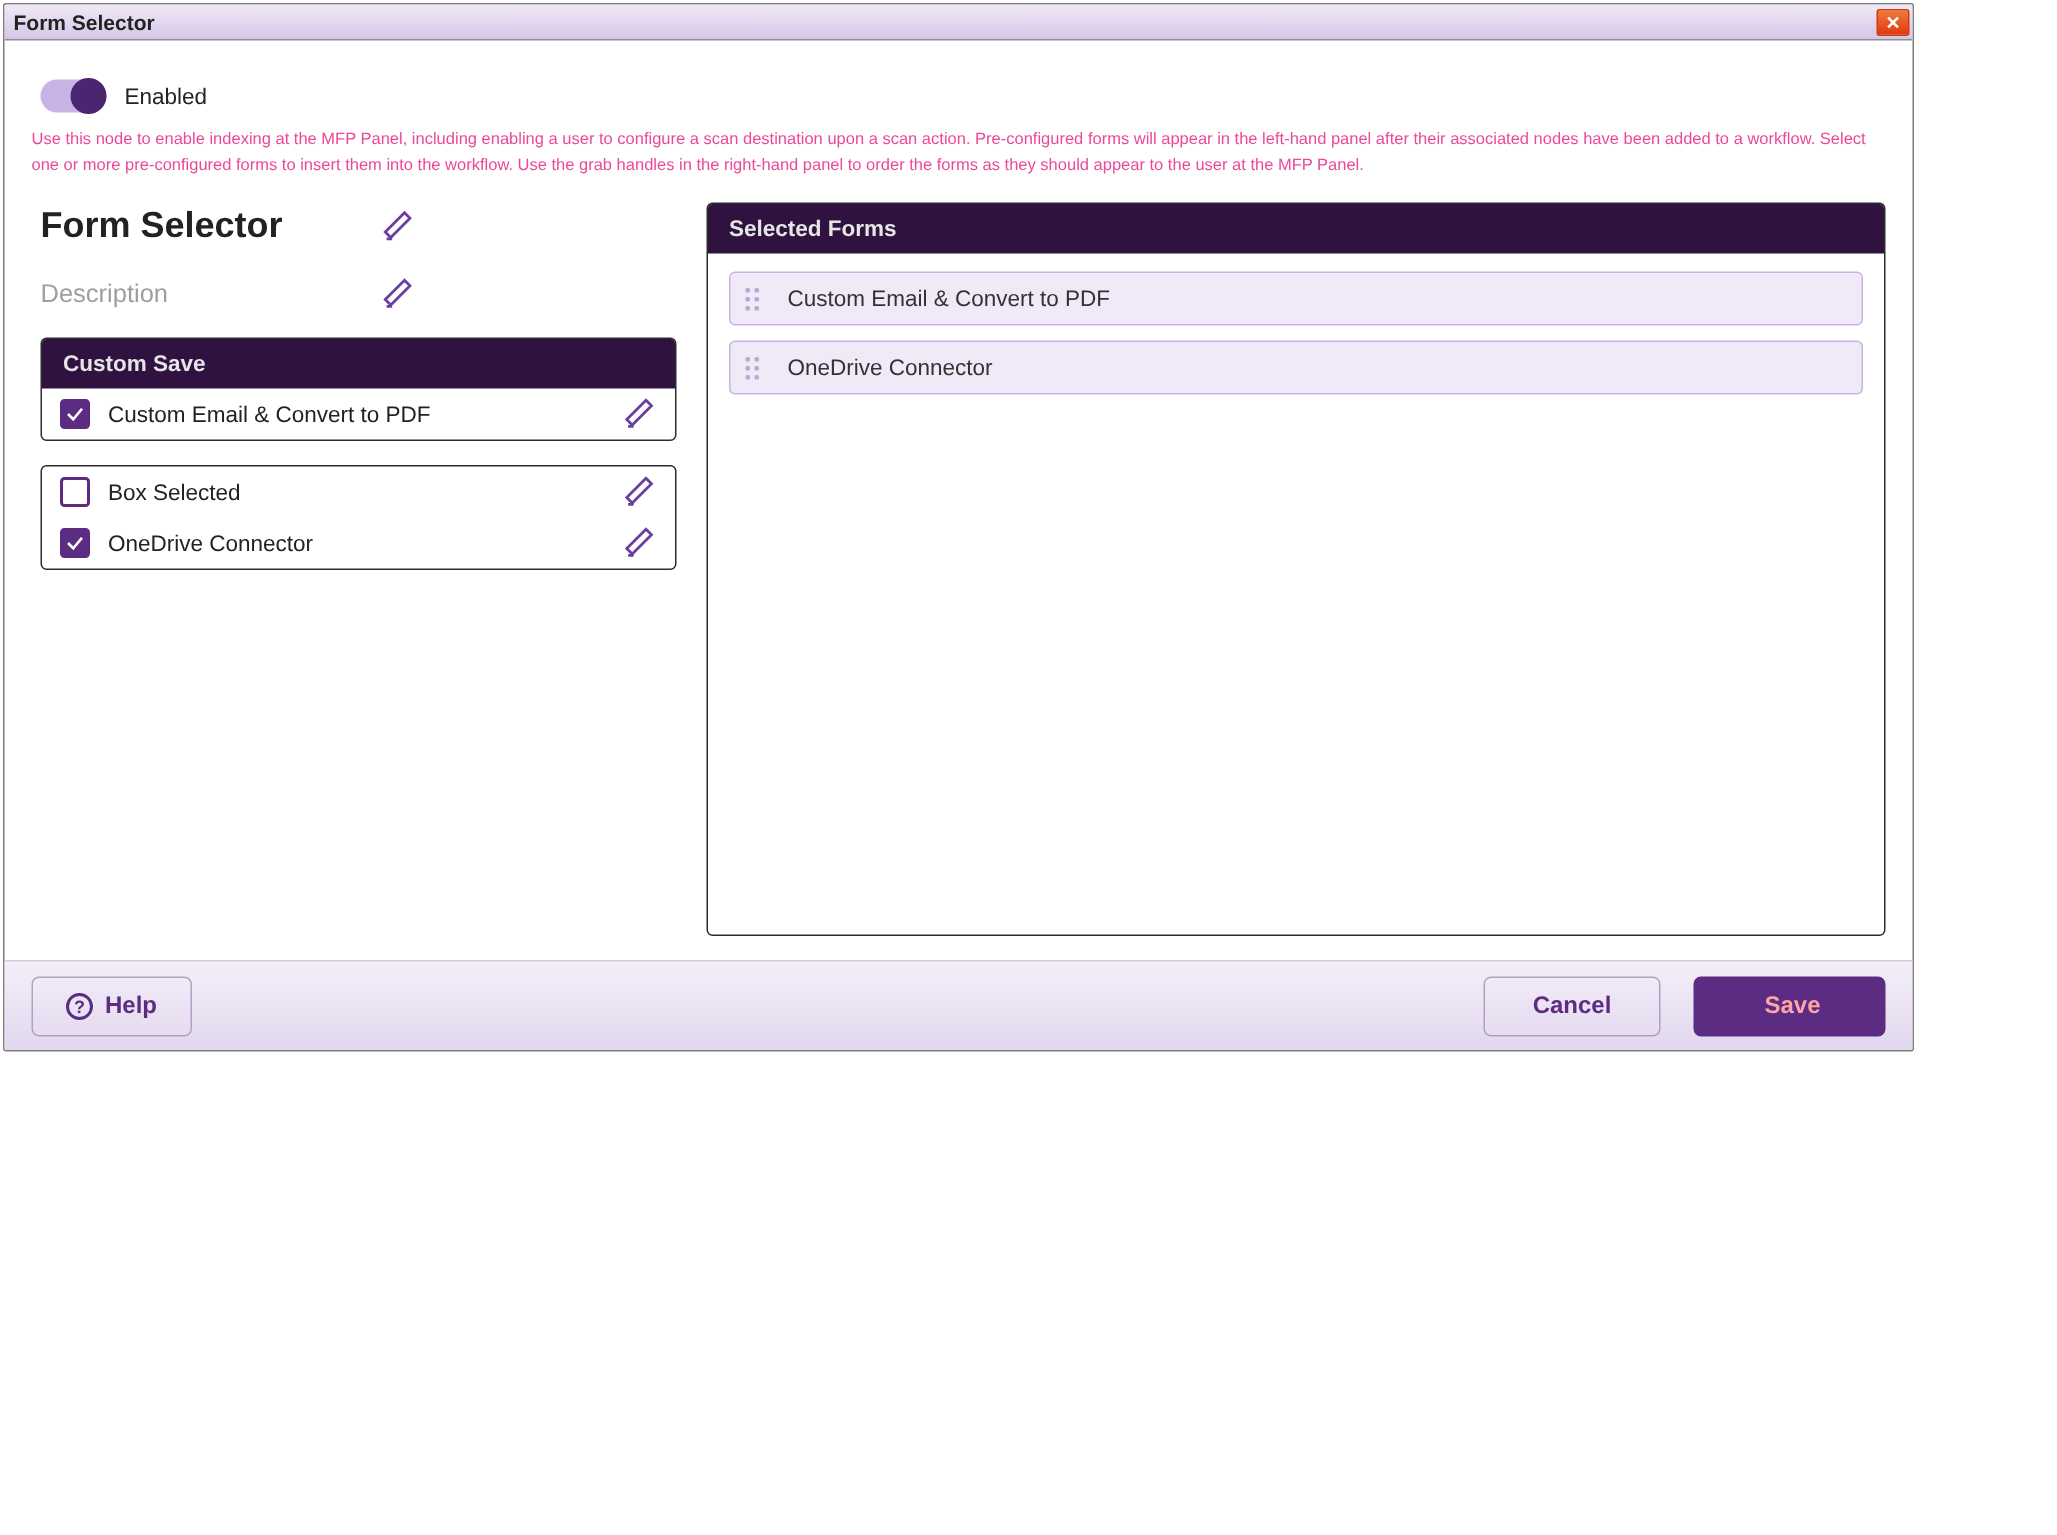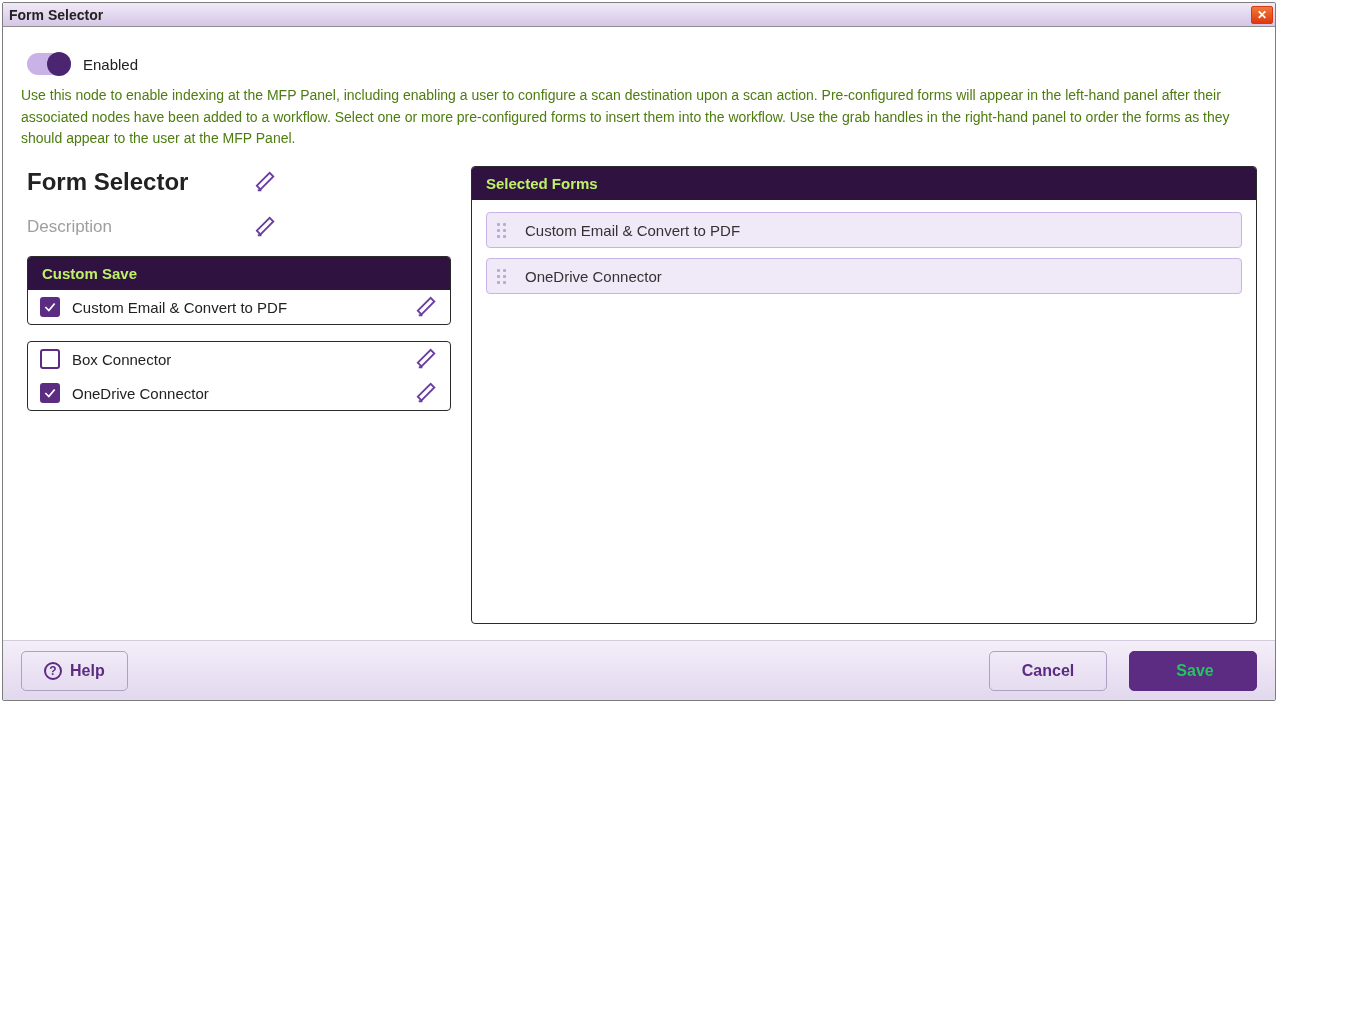--- a/index.html
+++ b/index.html
@@ -36,36 +36,36 @@
     border-radius:2px;line-height:1;
   }
   
   .body{flex:1 1 auto;display:flex;flex-direction:column;padding:26px 18px 0 18px;overflow:hidden;}
   .enable-row{display:flex;align-items:center;gap:12px;padding:0 0 10px 6px;}
   .toggle{
     width:44px;height:22px;border-radius:11px;position:relative;background:var(--purple-light);
   }
   .toggle .knob{position:absolute;right:0;top:-1px;width:24px;height:24px;border-radius:50%;background:#4b2570;}
   .enable-label{font-size:15px;}
-  .desc{font-size:14px;line-height:1.55;padding:0 0 10px 0;color:#4d7c0f;}
+  .desc{font-size:11px;line-height:1.55;padding:0 0 10px 0;color:#ec4899;}
   .columns{flex:1 1 auto;display:flex;gap:20px;min-height:0;padding:6px 0 16px 6px;}
   .leftcol{width:424px;flex:0 0 424px;display:flex;flex-direction:column;gap:16px;}
   .rightcol{flex:1 1 auto;min-width:0;}
 
   
   .name-row,.descfield-row{display:flex;align-items:center;justify-content:flex-start;gap:18px;padding:2px 0;}
   .name-row .title{font-size:24px;font-weight:700;flex:0 0 210px;}
   .descfield-row .placeholder{font-size:17px;color:var(--text-mute);flex:0 0 210px;}
   .pencil{width:22px;height:22px;display:inline-flex;align-items:center;justify-content:center;color:var(--purple-accent);}
   .pencil svg{width:22px;height:22px;stroke:var(--purple-accent);stroke-width:2;fill:none;}
 
   .panel{
     border:1px solid #2b2b2b;border-radius:4px;overflow:hidden;display:flex;flex-direction:column;background:#fff;
   }
-  .panel-hdr{background:var(--purple-dark);color:#bef264;font-weight:700;font-size:15px;padding:8px 14px;}
+  .panel-hdr{background:var(--purple-dark);color:#e5e5e5;font-weight:700;font-size:15px;padding:8px 14px;}
   .panel-body{flex:1 1 auto;overflow:auto;}
   .leftcol .panel:nth-of-type(1){height:300px;}
   .leftcol .panel:nth-of-type(2){height:300px;}
 
   .form-row{display:flex;align-items:center;gap:12px;padding:6px 12px;font-size:15px;}
   .form-row .label{flex:1 1 auto;}
   .cb{width:20px;height:20px;border:2px solid var(--purple);border-radius:3px;display:inline-flex;align-items:center;justify-content:center;background:#fff;}
   .cb.checked{background:var(--purple);}
   .cb.checked svg{stroke:#fff;stroke-width:3;fill:none;width:14px;height:14px;}
   .cb svg{display:none;}
@@ -83,21 +83,21 @@
 
   
   .footer{
     flex:0 0 60px;height:60px;display:flex;align-items:center;justify-content:space-between;
     padding:0 18px;background:linear-gradient(var(--footer-grad-top),var(--footer-grad-bot));
     border-top:1px solid #d4cade;
   }
   .btn{height:40px;border-radius:5px;font-size:16px;font-weight:700;display:inline-flex;align-items:center;justify-content:center;gap:8px;padding:0 22px;cursor:default;}
   .btn.help{border:1px solid #b0a0c6;background:transparent;color:var(--purple);}
   .btn.cancel{border:1px solid #b0a0c6;background:transparent;color:var(--purple);min-width:118px;}
-  .btn.save{border:1px solid var(--purple);background:var(--purple);color:#22c55e;min-width:128px;padding-left:26px;}
+  .btn.save{border:1px solid var(--purple);background:var(--purple);color:#fca5a5;min-width:128px;padding-left:26px;}
   .help-ico{width:18px;height:18px;border:2px solid var(--purple);border-radius:50%;display:inline-flex;align-items:center;justify-content:center;font-size:12px;color:var(--purple);font-weight:700;}
   .footer-right{display:flex;gap:22px;}
 </style>
 </head>
 <body>
 
 <div class="surround">
   <div class="dialog">
 
     <div class="titlebar">
@@ -153,21 +153,21 @@
                     </svg>
                   </span>
                 </div>
               </div>
           </div>
 
           <div class="panel">
             <div class="panel-body" id="node-forms-body">
                 <div class="form-row">
                   <span class="cb"></span>
-                  <span class="label">Box Connector</span>
+                  <span class="label">Box Selected</span>
                   <span class="pencil">
                     <svg viewBox="0 0 24 24">
                       <path d="M4 20 L18 6 L22 10 L8 24 Z" transform="translate(-2,-4)"></path>
                       <path d="M3 21 L7 21"></path>
                     </svg>
                   </span>
                 </div>
                 <div class="form-row">
                   <span class="cb checked">
                     <svg viewBox="0 0 24 24">

